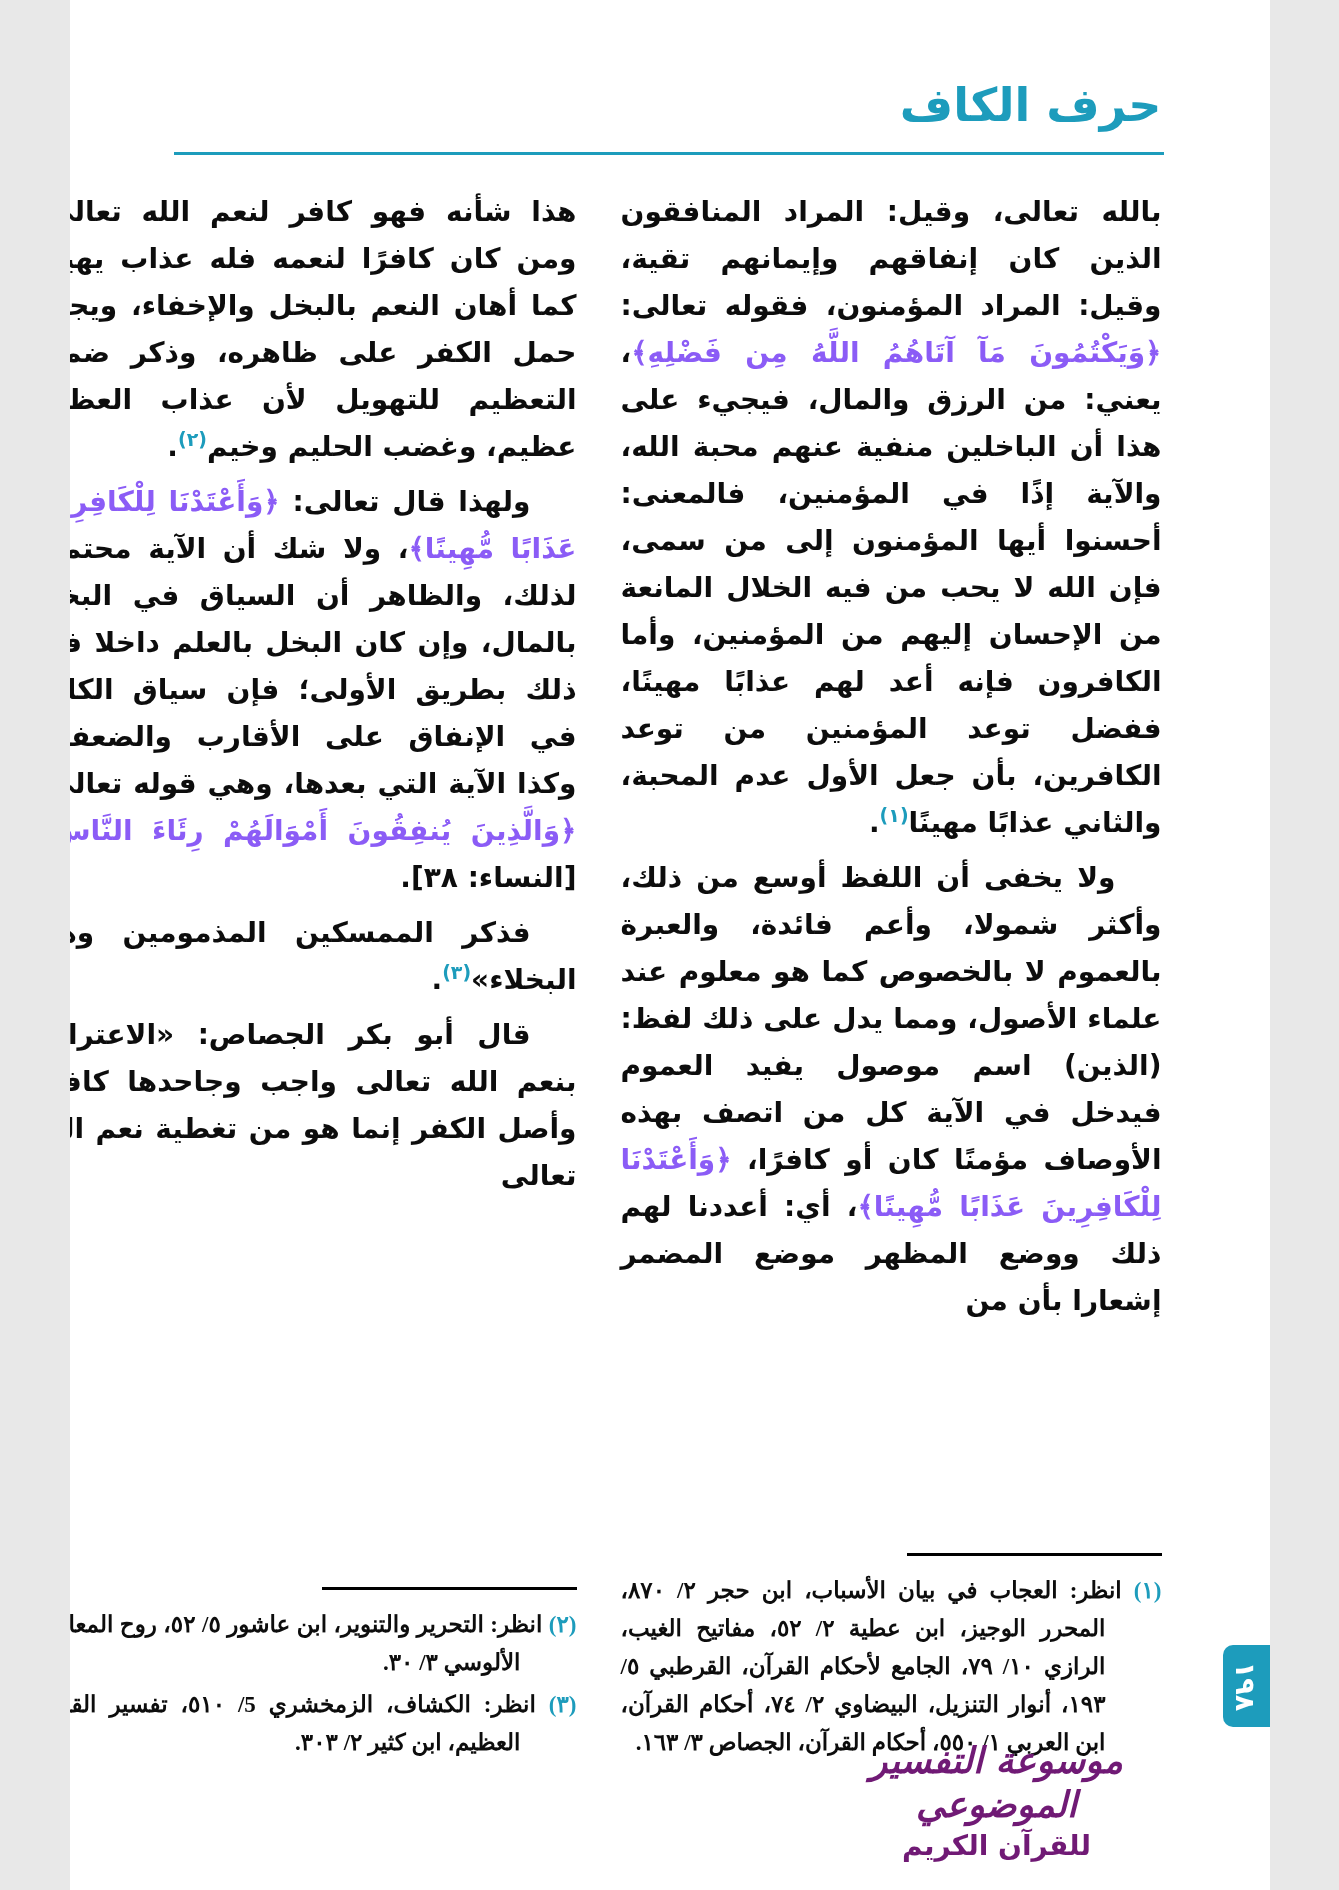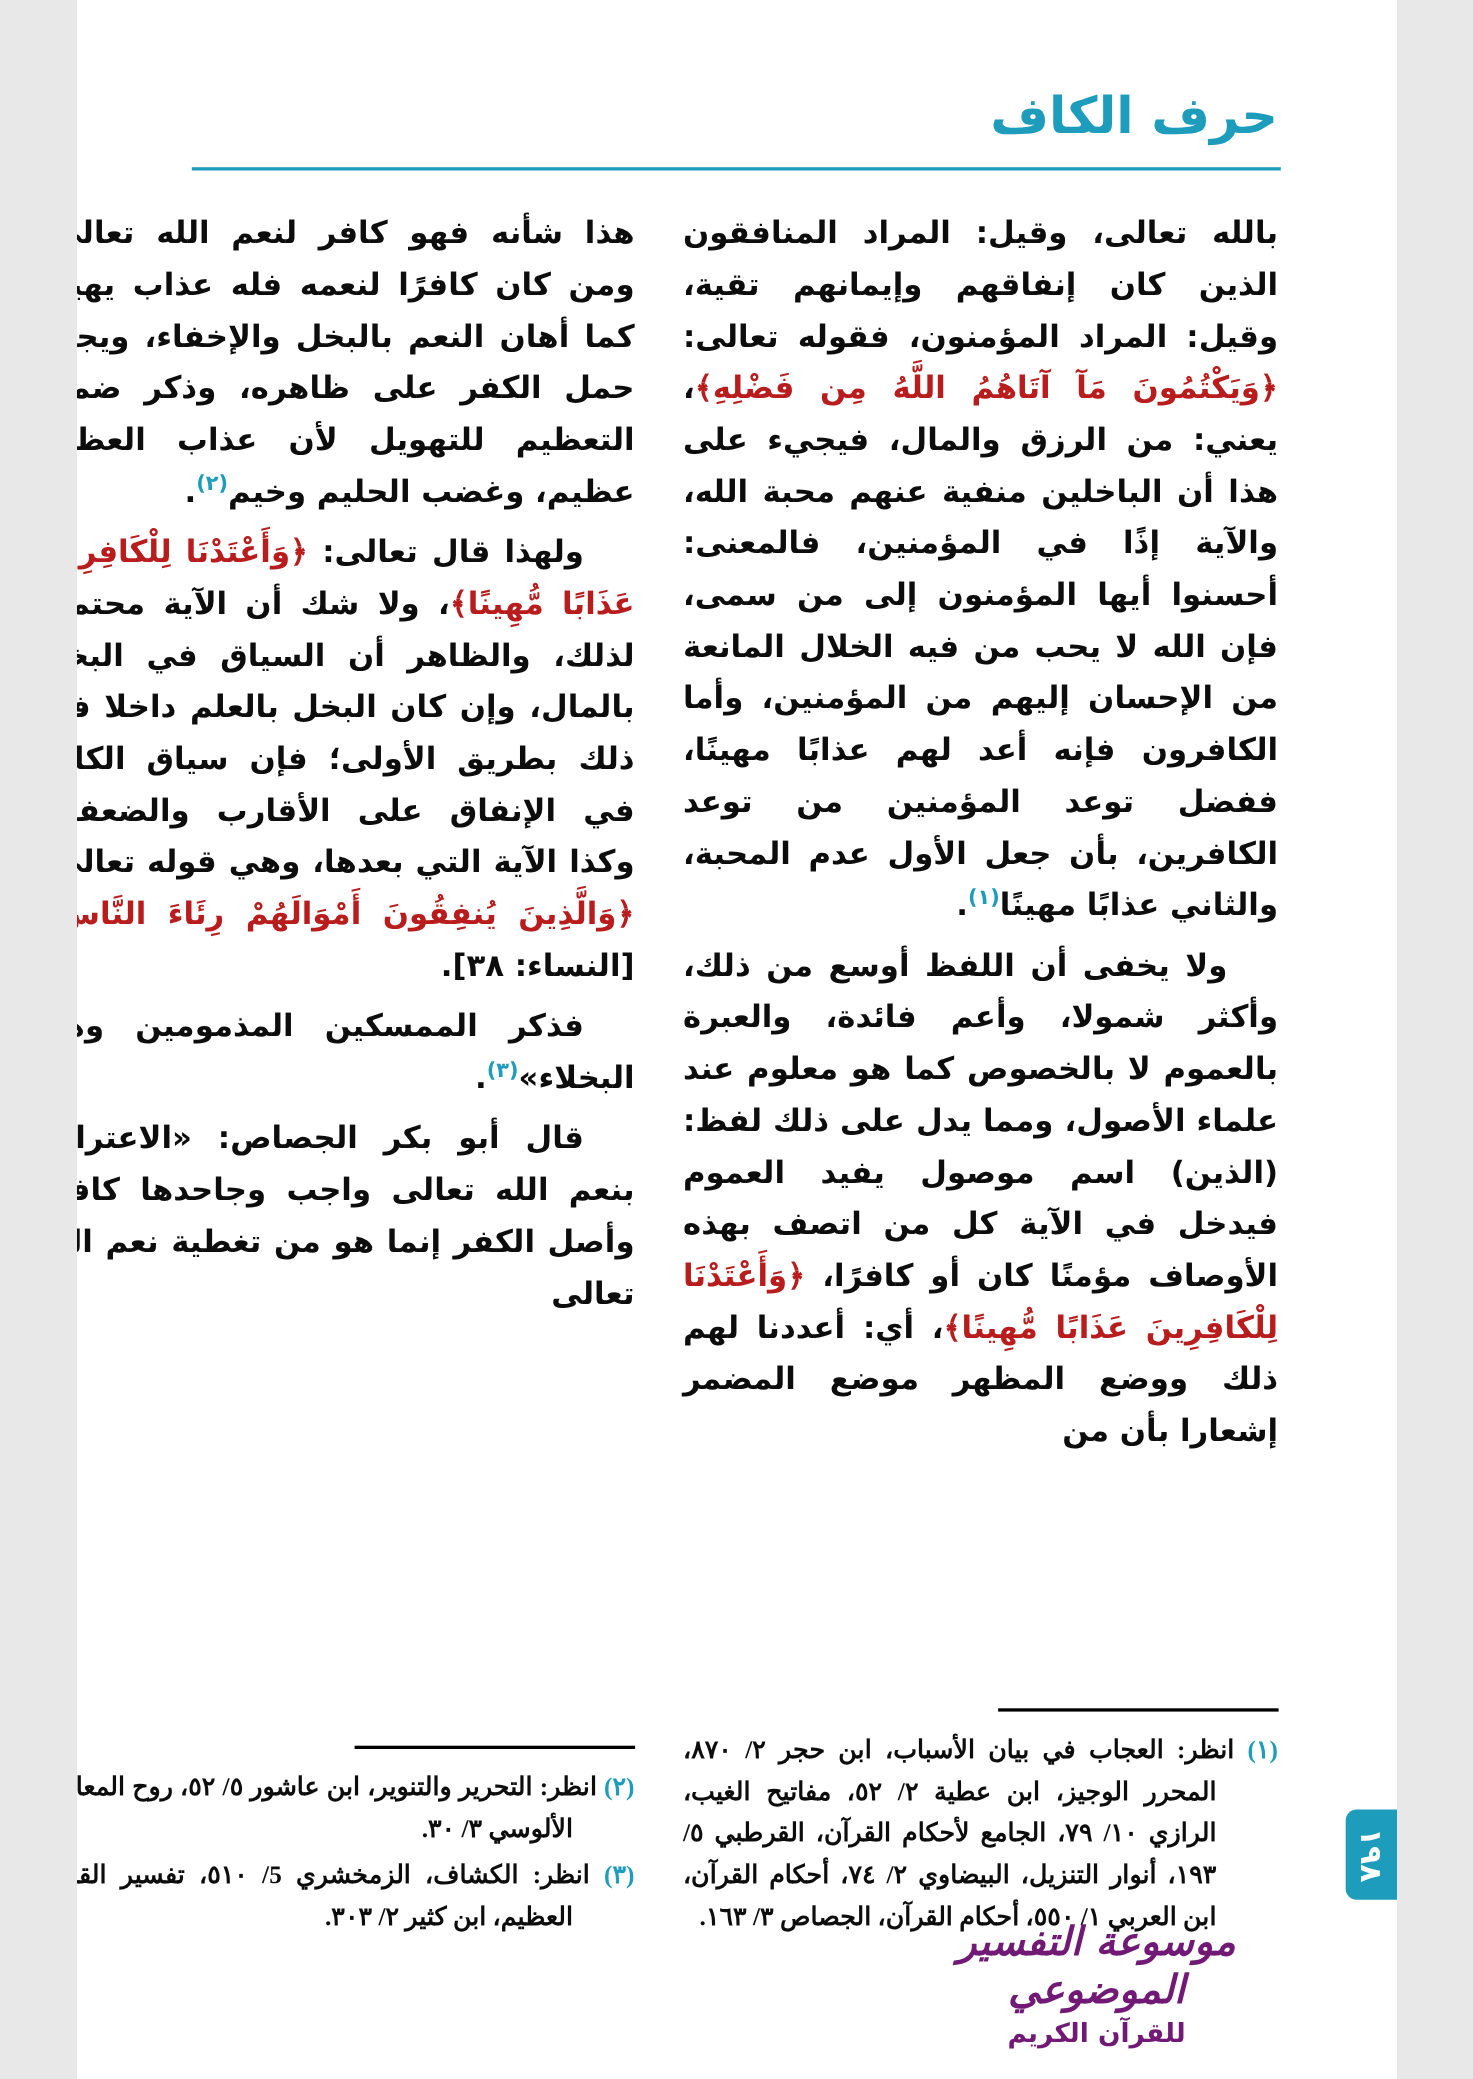--- a/index.html
+++ b/index.html
@@ -24,40 +24,40 @@
     display:flex; flex-direction:row; gap:44px;
   }
   .column {
     width:541px; display:flex; flex-direction:column;justify-content:space-between;
   }
   .para {
     font-size:28px; line-height:47px; font-weight:700; color:#0d0d0d;
     text-align:justify; margin-bottom:8px;
   }
   .para.indent { text-indent:46px; }
-  .quran { color:#b91c1c; font-weight:700; }
+  .quran { color:#8b5cf6; font-weight:700; }
   .fnref {
     color:#1d9cbc; font-size:19px; vertical-align:super; line-height:0;
     font-weight:700;
   }
   .footnote-block { margin-top:auto; padding-top:6px; }
   .fn-rule { width:255px; height:3px; background:#000; margin-bottom:16px; }
   .footnote {
     font-size:23px; line-height:38px; font-weight:700; color:#0d0d0d;
     text-align:justify; padding-right:56px; text-indent:-56px;
     margin-bottom:4px;
     font-family:Liberation Serif, serif;
   }
   .fnmark { color:#1d9cbc; }
   .logo {
     position:absolute; bottom:28px; right:108px; width:330px;
     text-align:center; color:#701a75;
   }
   .logo .l1 { font-size:36px; font-weight:bold; font-style:italic; line-height:44px; }
-  .logo .l2 { font-size:24px; font-weight:bold; margin-top:2px; }
+  .logo .l2 { font-size:28px; font-weight:bold; margin-top:2px; }
   .page-tab {
     position:absolute; right:0; top:1645px; width:47px; height:82px;
     background:#1d9cbc; border-radius:10px 0 0 10px;
     display:flex; align-items:center; justify-content:center;
   }
   .page-tab .num {
     color:#ffffff; font-size:27px; font-weight:bold;
     transform:rotate(90deg); white-space:nowrap;
   }
 </style>

